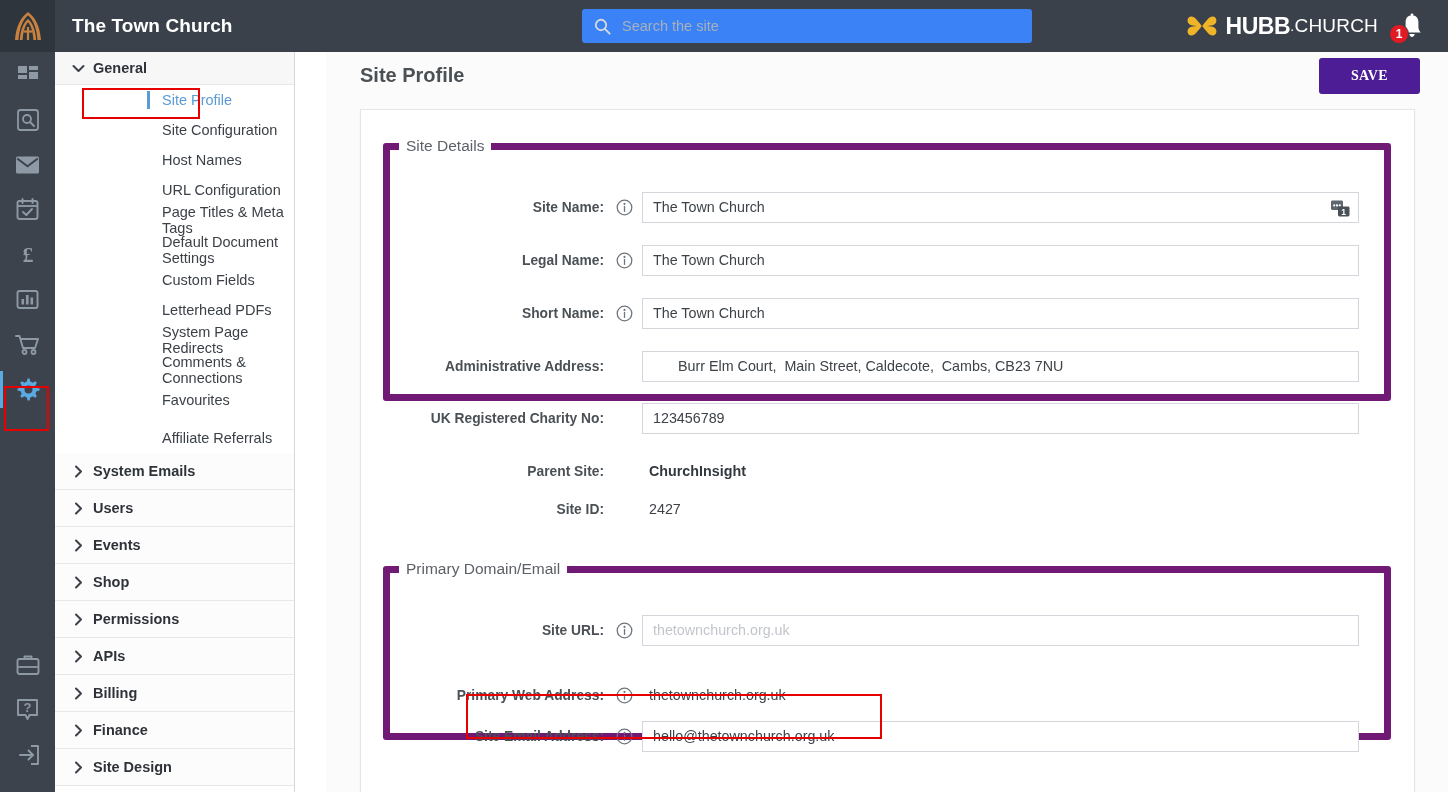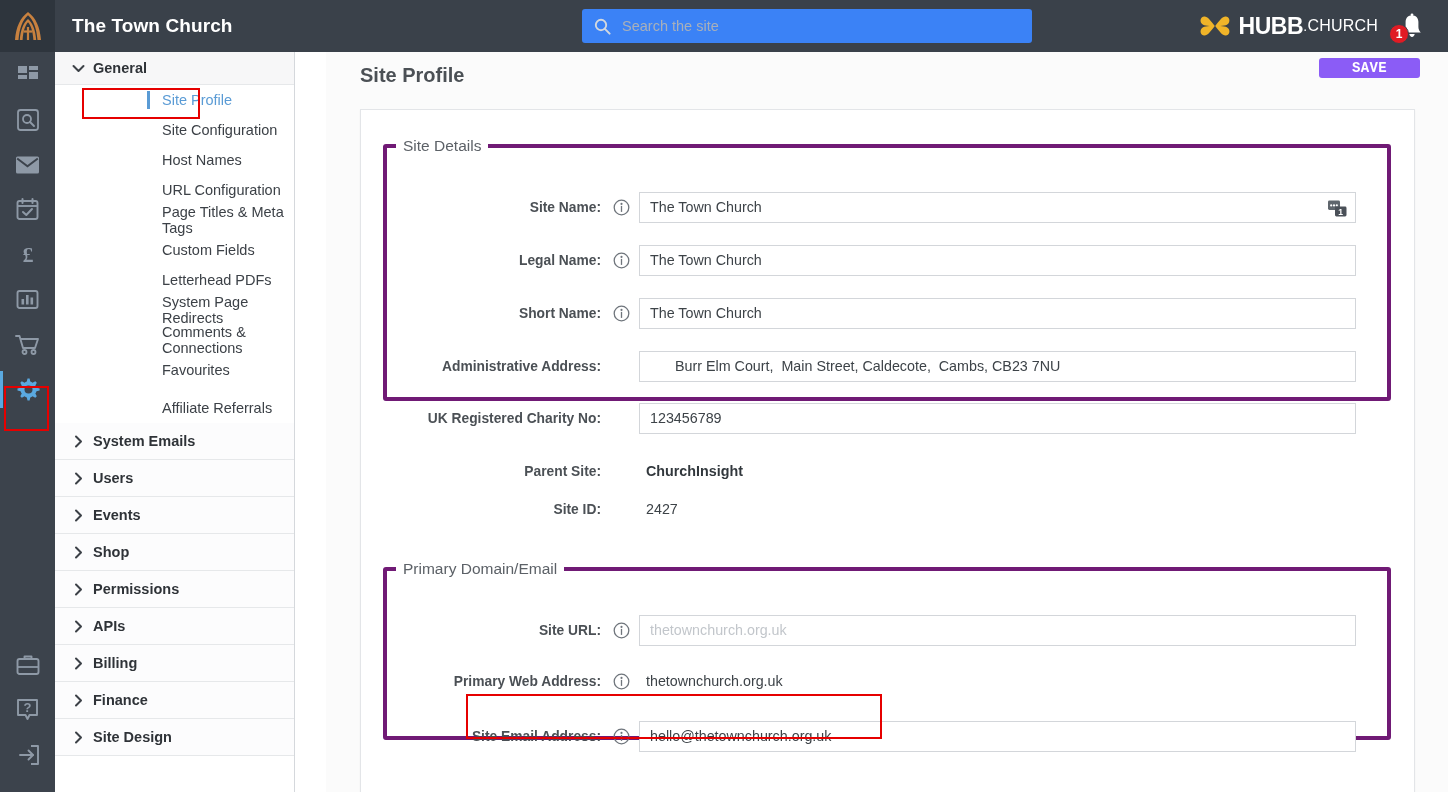--- a/index.html
+++ b/index.html
@@ -39,21 +39,21 @@
   }
   .search-input::placeholder { color: #a8b0ba; }
 
   .hubb-logo {
     position: absolute; right: 70px; top: 0; height: 52px;
     display: flex; align-items: center;
   }
   .hubb-mark { margin-right: 7px; display:flex; align-items:center; }
   .hubb-word { color:#fff; font-size: 23px; font-weight: bold; letter-spacing: -.4px; }
   .hubb-dot { color:#fff; font-size: 14px; font-weight: normal; letter-spacing: .3px; }
-  .hubb-church { color:#fff; font-size: 16px; font-weight: normal; letter-spacing: .2px; }
+  .hubb-church { color:#fff; font-size: 19px; font-weight: normal; letter-spacing: .2px; }
 
   .bell-wrap {
     position: absolute; right: 10px; top: 0; height: 52px; width: 52px;
     display: flex; align-items: center; justify-content: center;
   }
   .bell-badge {
     position: absolute; left: 3px; top: 24px;
     width: 20px; height: 20px; border-radius: 50%;
     background: #e01b24; color: #fff; font-size: 12px; font-weight: bold;
     display: flex; align-items: center; justify-content: center;
@@ -110,33 +110,33 @@
   }
   .page-head {
     height: 57px; position: relative; background: #fbfbfb;
   }
   .page-title {
     position:absolute; left: 34px; top: 12px;
     font-size: 20px; font-weight: bold; color: #4b5055;
   }
   .save-btn {
     position: absolute; right: 28px; top: 6px;
-    width: 101px; height: 20px; background: #8b5cf6; border: none; border-radius: 3px;
+    width: 101px; height: 36px; background: #4c1d95; border: none; border-radius: 3px;
     color: #fff; font-size: 14px; font-weight: bold; letter-spacing: .4px;
-    cursor: pointer; font-family: Liberation Mono, monospace;
+    cursor: pointer; font-family: Liberation Serif, serif;
   }
 
   .card {
     position: absolute; left: 34px; top: 57px; width: 1055px; height: 700px;
     background: #ffffff; border: 1px solid #e3e5e8;
     box-shadow: 0 1px 2px rgba(0,0,0,.04);
   }
 
   fieldset.group {
-    position: absolute; border: 4px solid #701a75; border-radius: 3px;
+    position: absolute; border: 7px solid #701a75; border-radius: 3px;
     padding: 0; margin: 0;
   }
   fieldset.group > legend {
     font-size: 15.5px; color: #5c6167; padding: 0 7px; margin-left: 9px;
   }
 
   .field-row {
     position: absolute; display: flex; align-items: center; height: 32px;
   }
   .field-label {
@@ -317,20 +317,23 @@
     <span>Site Configuration</span>
   </div>
   <div class="nav-sub">
     <span>Host Names</span>
   </div>
   <div class="nav-sub">
     <span>URL Configuration</span>
   </div>
   <div class="nav-sub">
     <span>Page Titles &amp; Meta Tags</span>
+  </div>
+  <div class="nav-sub">
+    <span>Default Document Settings</span>
   </div>
   <div class="nav-sub">
     <span>Custom Fields</span>
   </div>
   <div class="nav-sub">
     <span>Letterhead PDFs</span>
   </div>
   <div class="nav-sub">
     <span>System Page Redirects</span>
   </div>
@@ -513,21 +516,21 @@
         <span class="info-ico">
           <svg width="17" height="17" viewBox="0 0 17 17">
               <circle cx="8.5" cy="8.5" r="7.3" fill="none" stroke="#6f757c" stroke-width="1.3"></circle>
               <circle cx="8.5" cy="4.9" r="1.05" fill="#6f757c"></circle>
               <rect x="7.85" y="6.9" width="1.3" height="6" fill="#6f757c"></rect>
             </svg>
         </span>
         <input class="field-input" type="text" style="width: 717px;" placeholder="thetownchurch.org.uk">
       </div>
 
-      <div class="field-row" style="left:0px; top:87px;">
+      <div class="field-row" style="left:0px; top:101px;">
         <div class="field-label">Primary Web Address:</div>
         <span class="info-ico">
           <svg width="17" height="17" viewBox="0 0 17 17">
               <circle cx="8.5" cy="8.5" r="7.3" fill="none" stroke="#6f757c" stroke-width="1.3"></circle>
               <circle cx="8.5" cy="4.9" r="1.05" fill="#6f757c"></circle>
               <rect x="7.85" y="6.9" width="1.3" height="6" fill="#6f757c"></rect>
             </svg>
         </span>
         <div class="field-static">thetownchurch.org.uk</div>
       </div>

